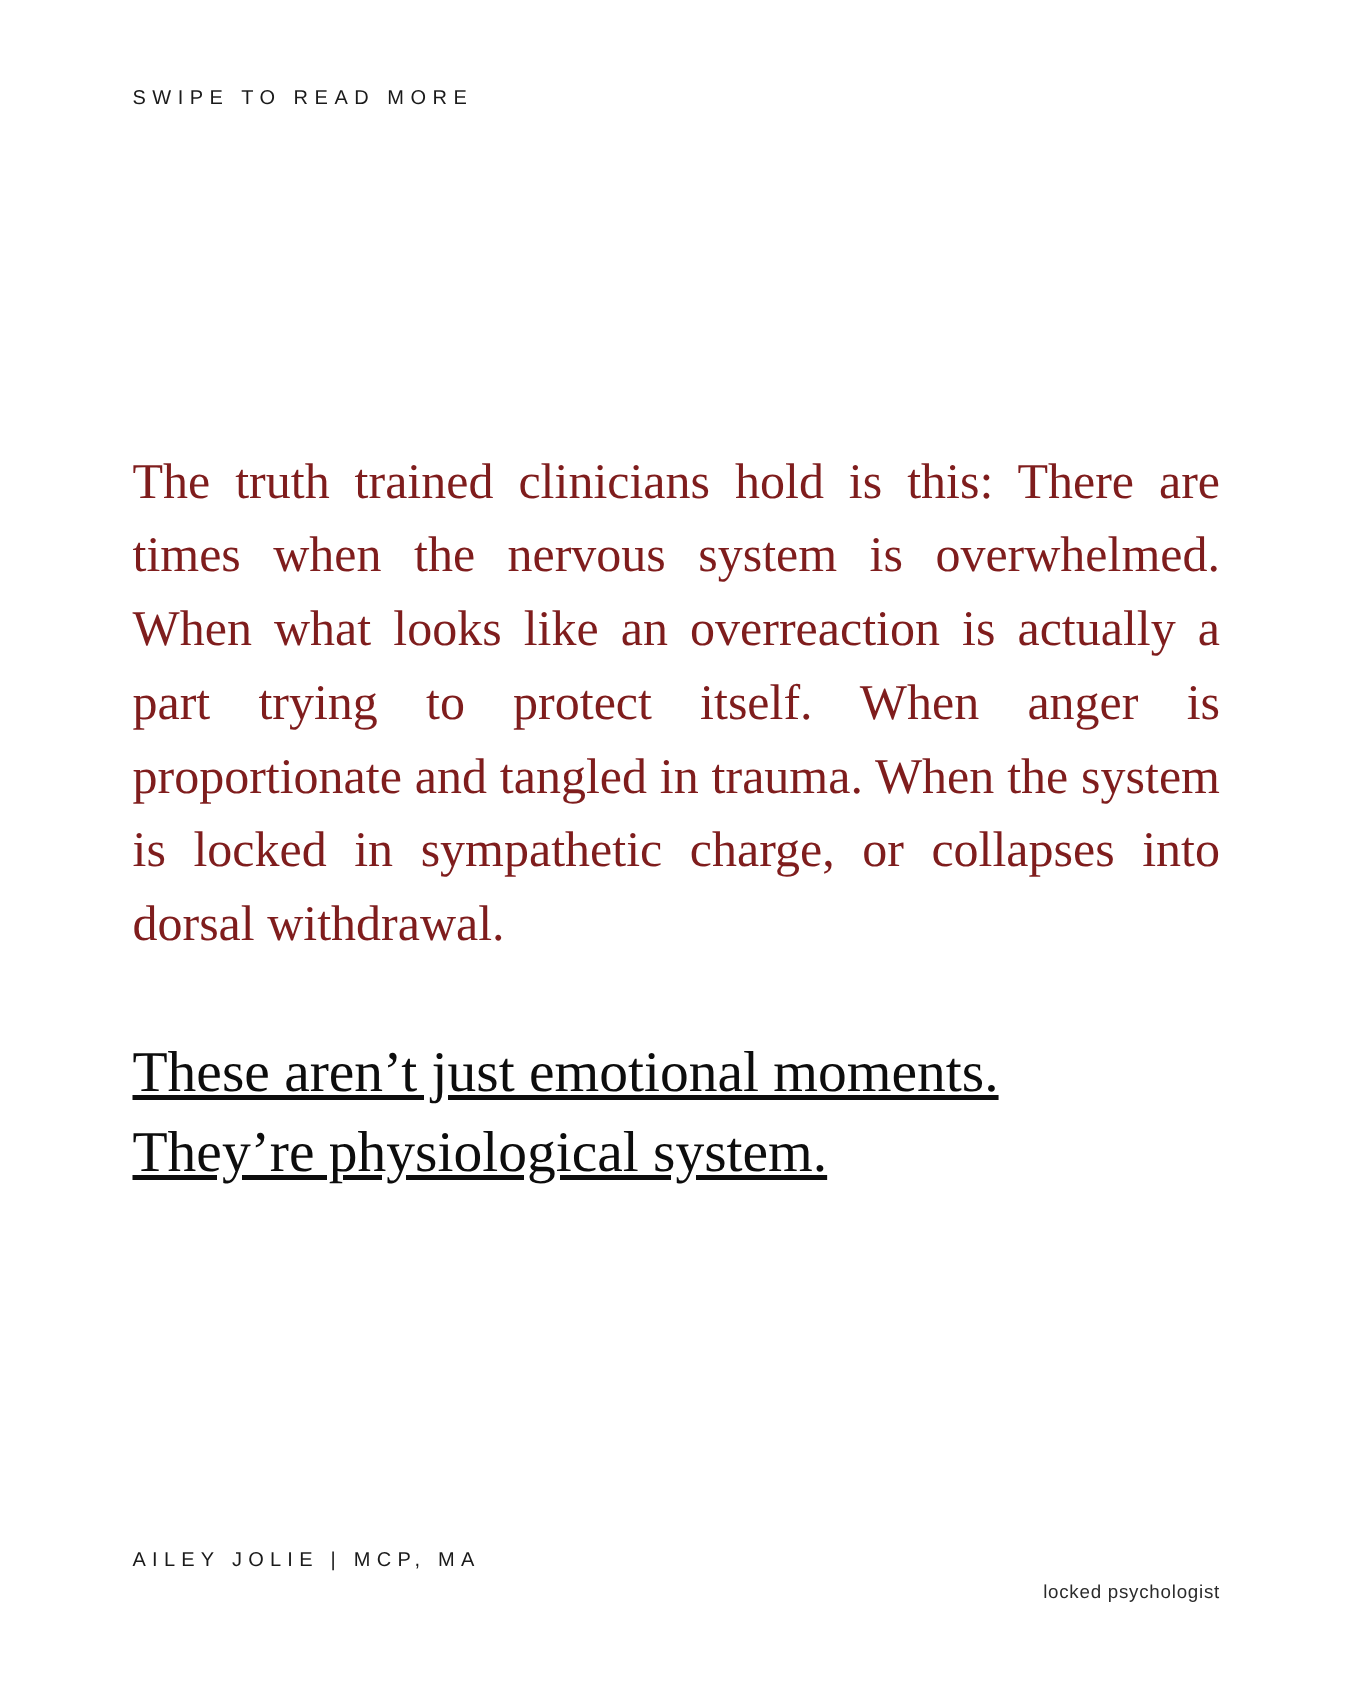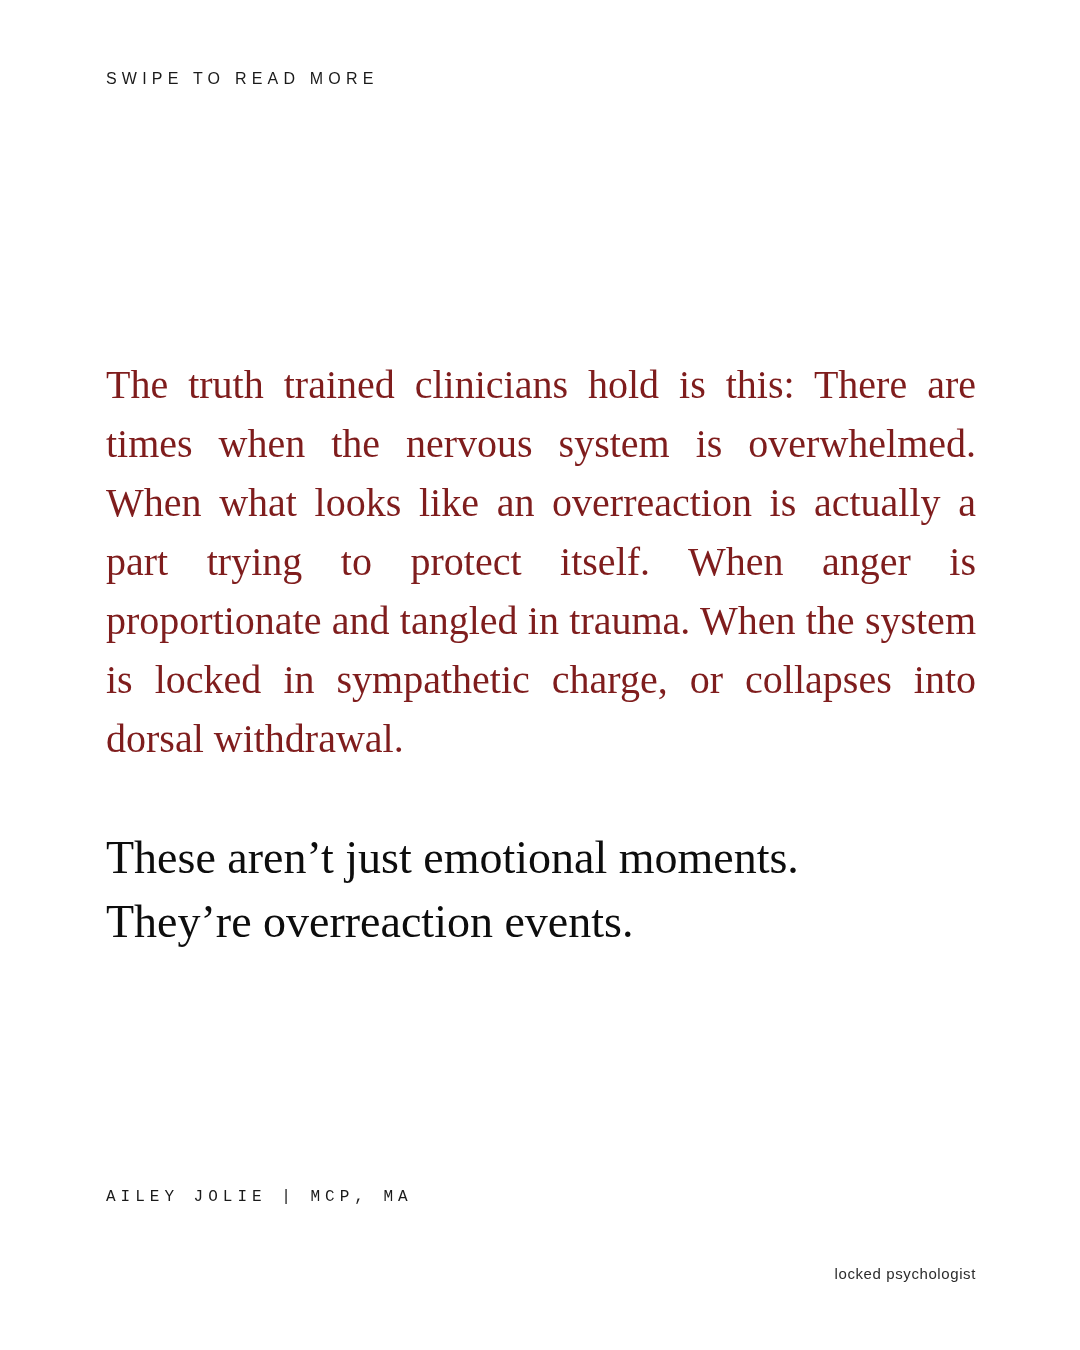--- a/index.html
+++ b/index.html
@@ -47,30 +47,31 @@
     margin: 0;
   }
   .statement {
     font-family: "Liberation Serif", serif;
     font-size: 46px;
     line-height: 64px;
     color: #0d0d0d;
     text-align: justify;
     text-justify: inter-word;
     margin: 58px 0 0 0;
+    text-decoration: underline;
   }
   .statement .last-line {
     display: block;
     text-align: left;
   }
   .footer-name {
     position: absolute;
     left: 106px;
-    top: 1188px;
-    font-family: Liberation Mono, monospace;
+    top: 1240px;
+    font-family: Liberation Sans, sans-serif;
     font-size: 16px;
     letter-spacing: 5px;
     font-weight: 500;
     color: #1a1a1a;
     text-transform: uppercase;
   }
   .footer-role {
     position: absolute;
     right: 104px;
     top: 1265px;
@@ -85,21 +86,21 @@
 
 <div class="page">
 
   <div class="swipe-label">SWIPE TO READ MORE</div>
 
   <div class="body-block">
     <p class="paragraph">The truth trained clinicians hold is this: There are times when the nervous system is overwhelmed. When what looks like an overreaction is actually a part trying to protect itself. When anger is proportionate and tangled in trauma. When the system is locked in sympathetic charge, or collapses into dorsal withdrawal.</p>
 
     <p class="statement">
       <span>These aren’t just emotional moments.</span>
-      <span class="last-line">They’re overreaction events.</span>
+      <span class="last-line">They’re physiological system.</span>
     </p>
   </div>
 
   <div class="footer-name">AILEY JOLIE | MCP, MA</div>
 
   <div class="footer-role">locked psychologist</div>
 
 </div>
 
 </body></html>

